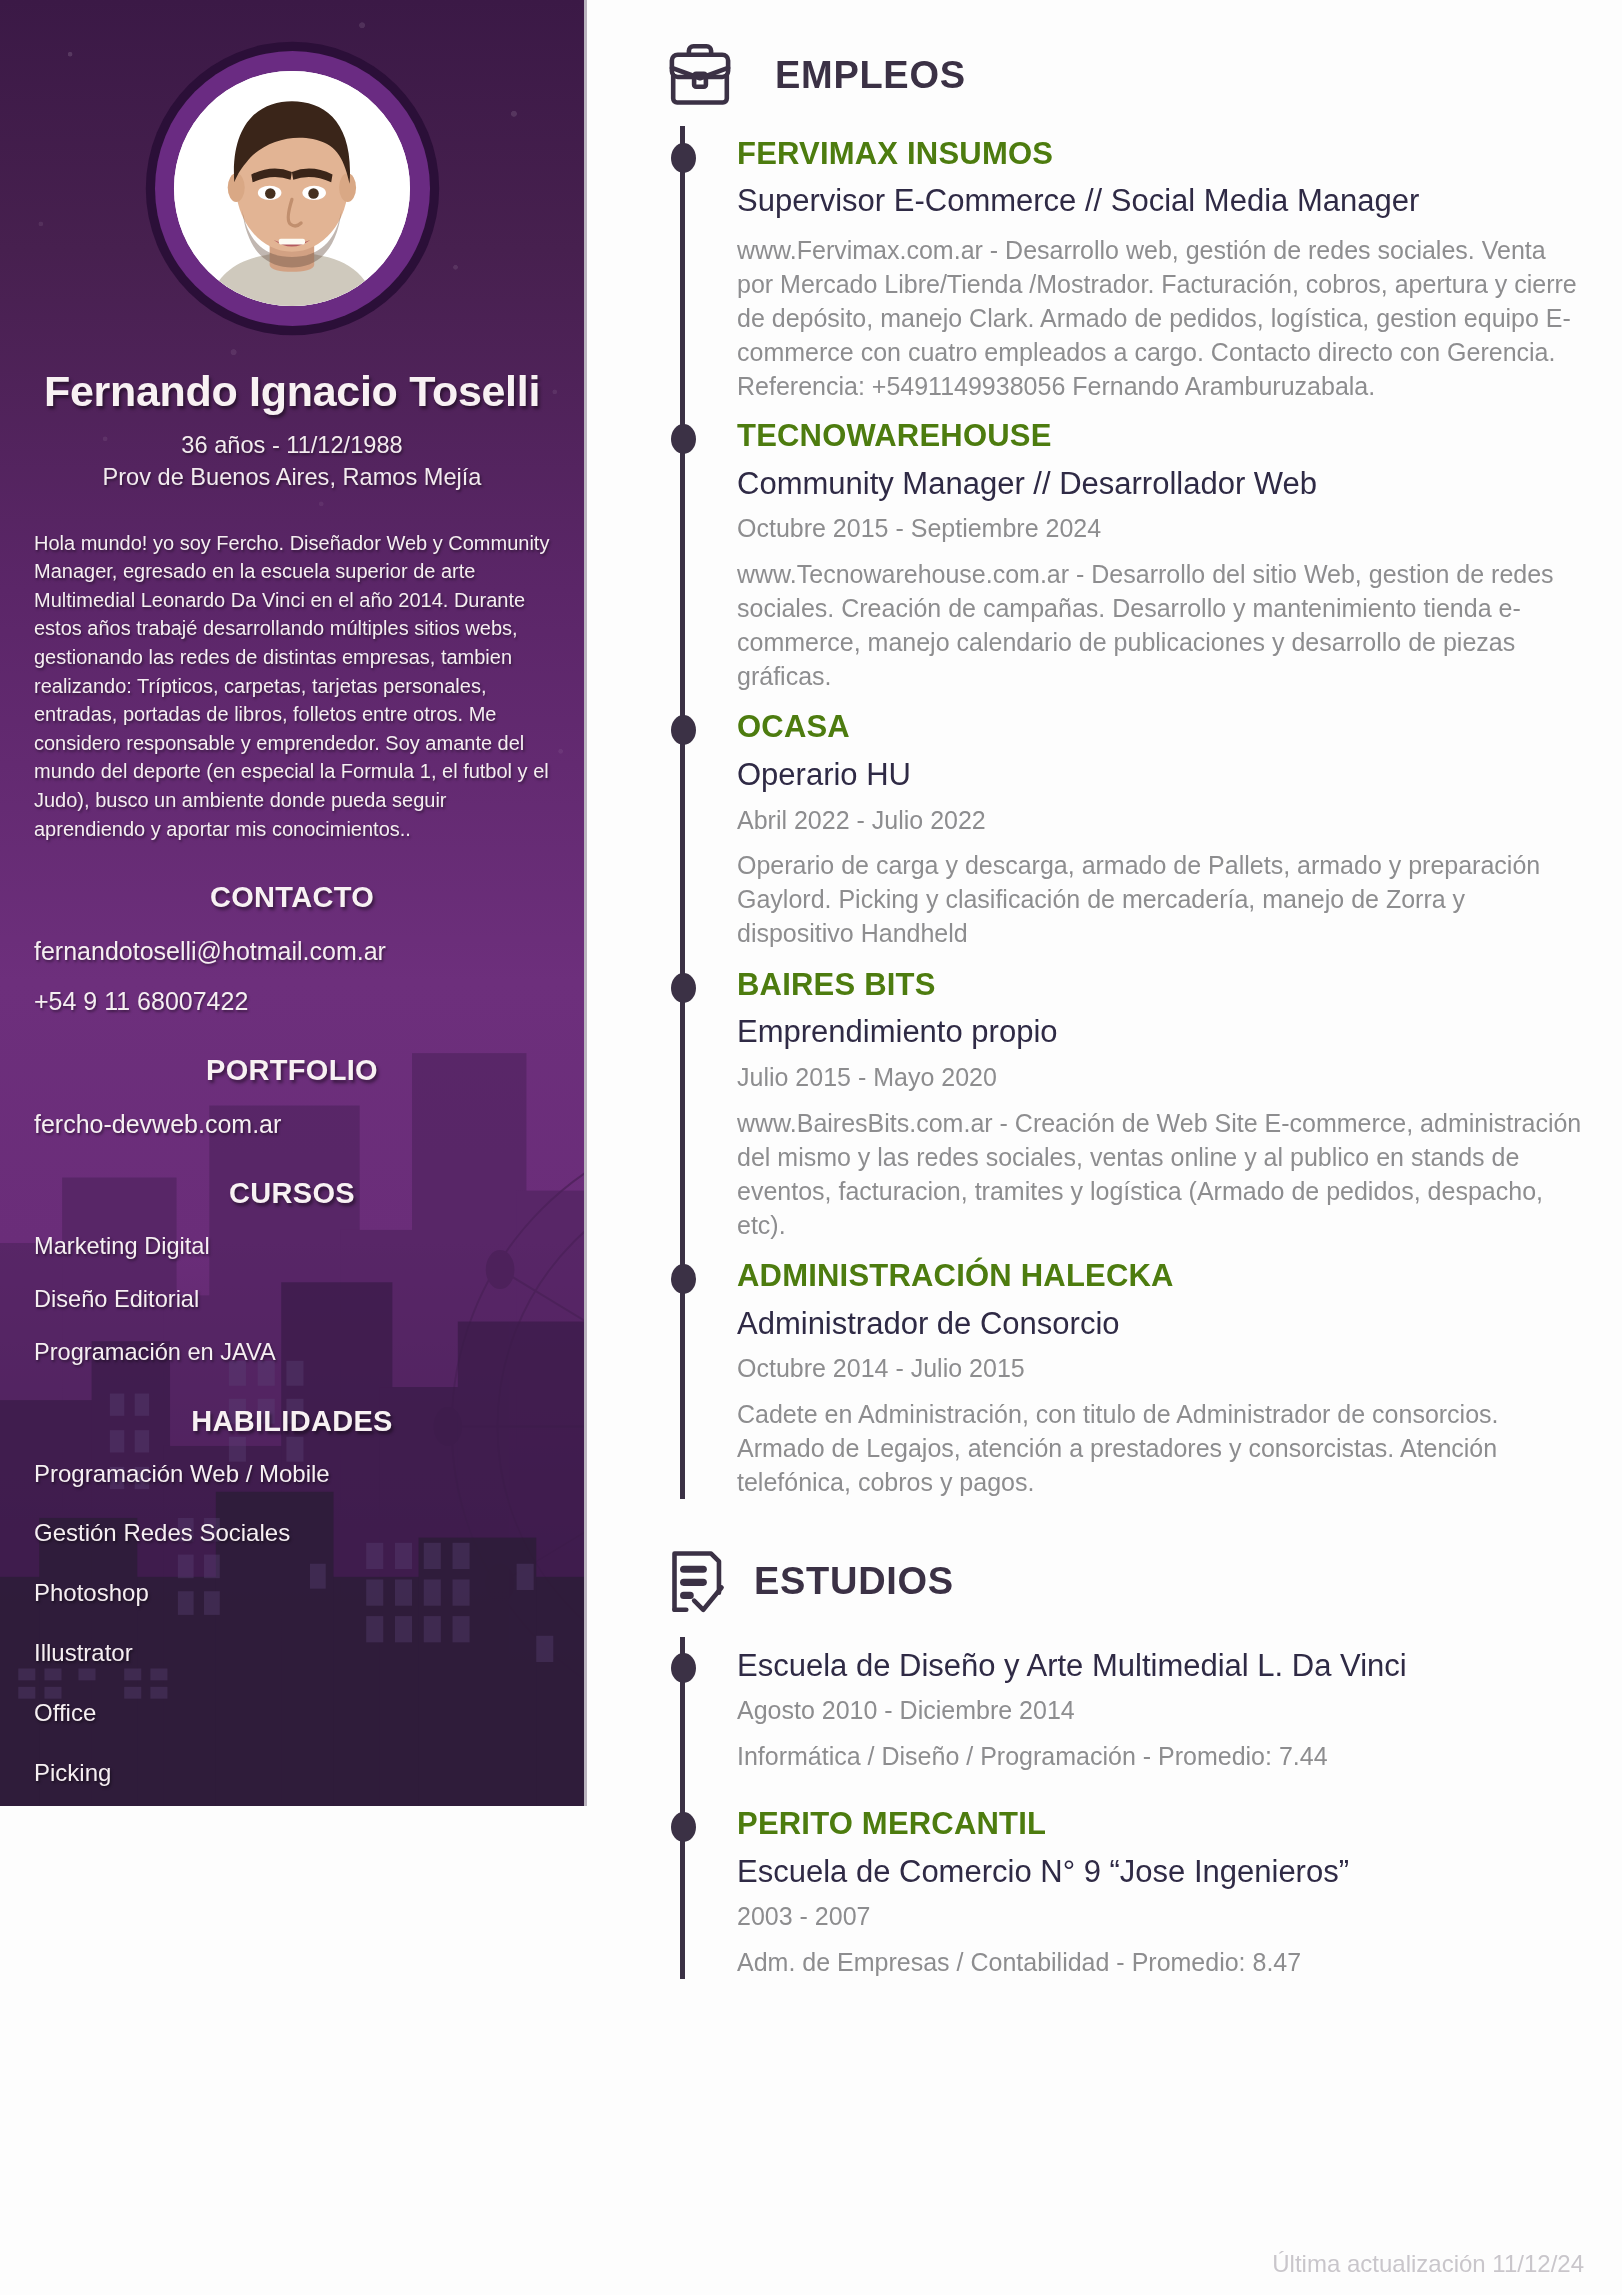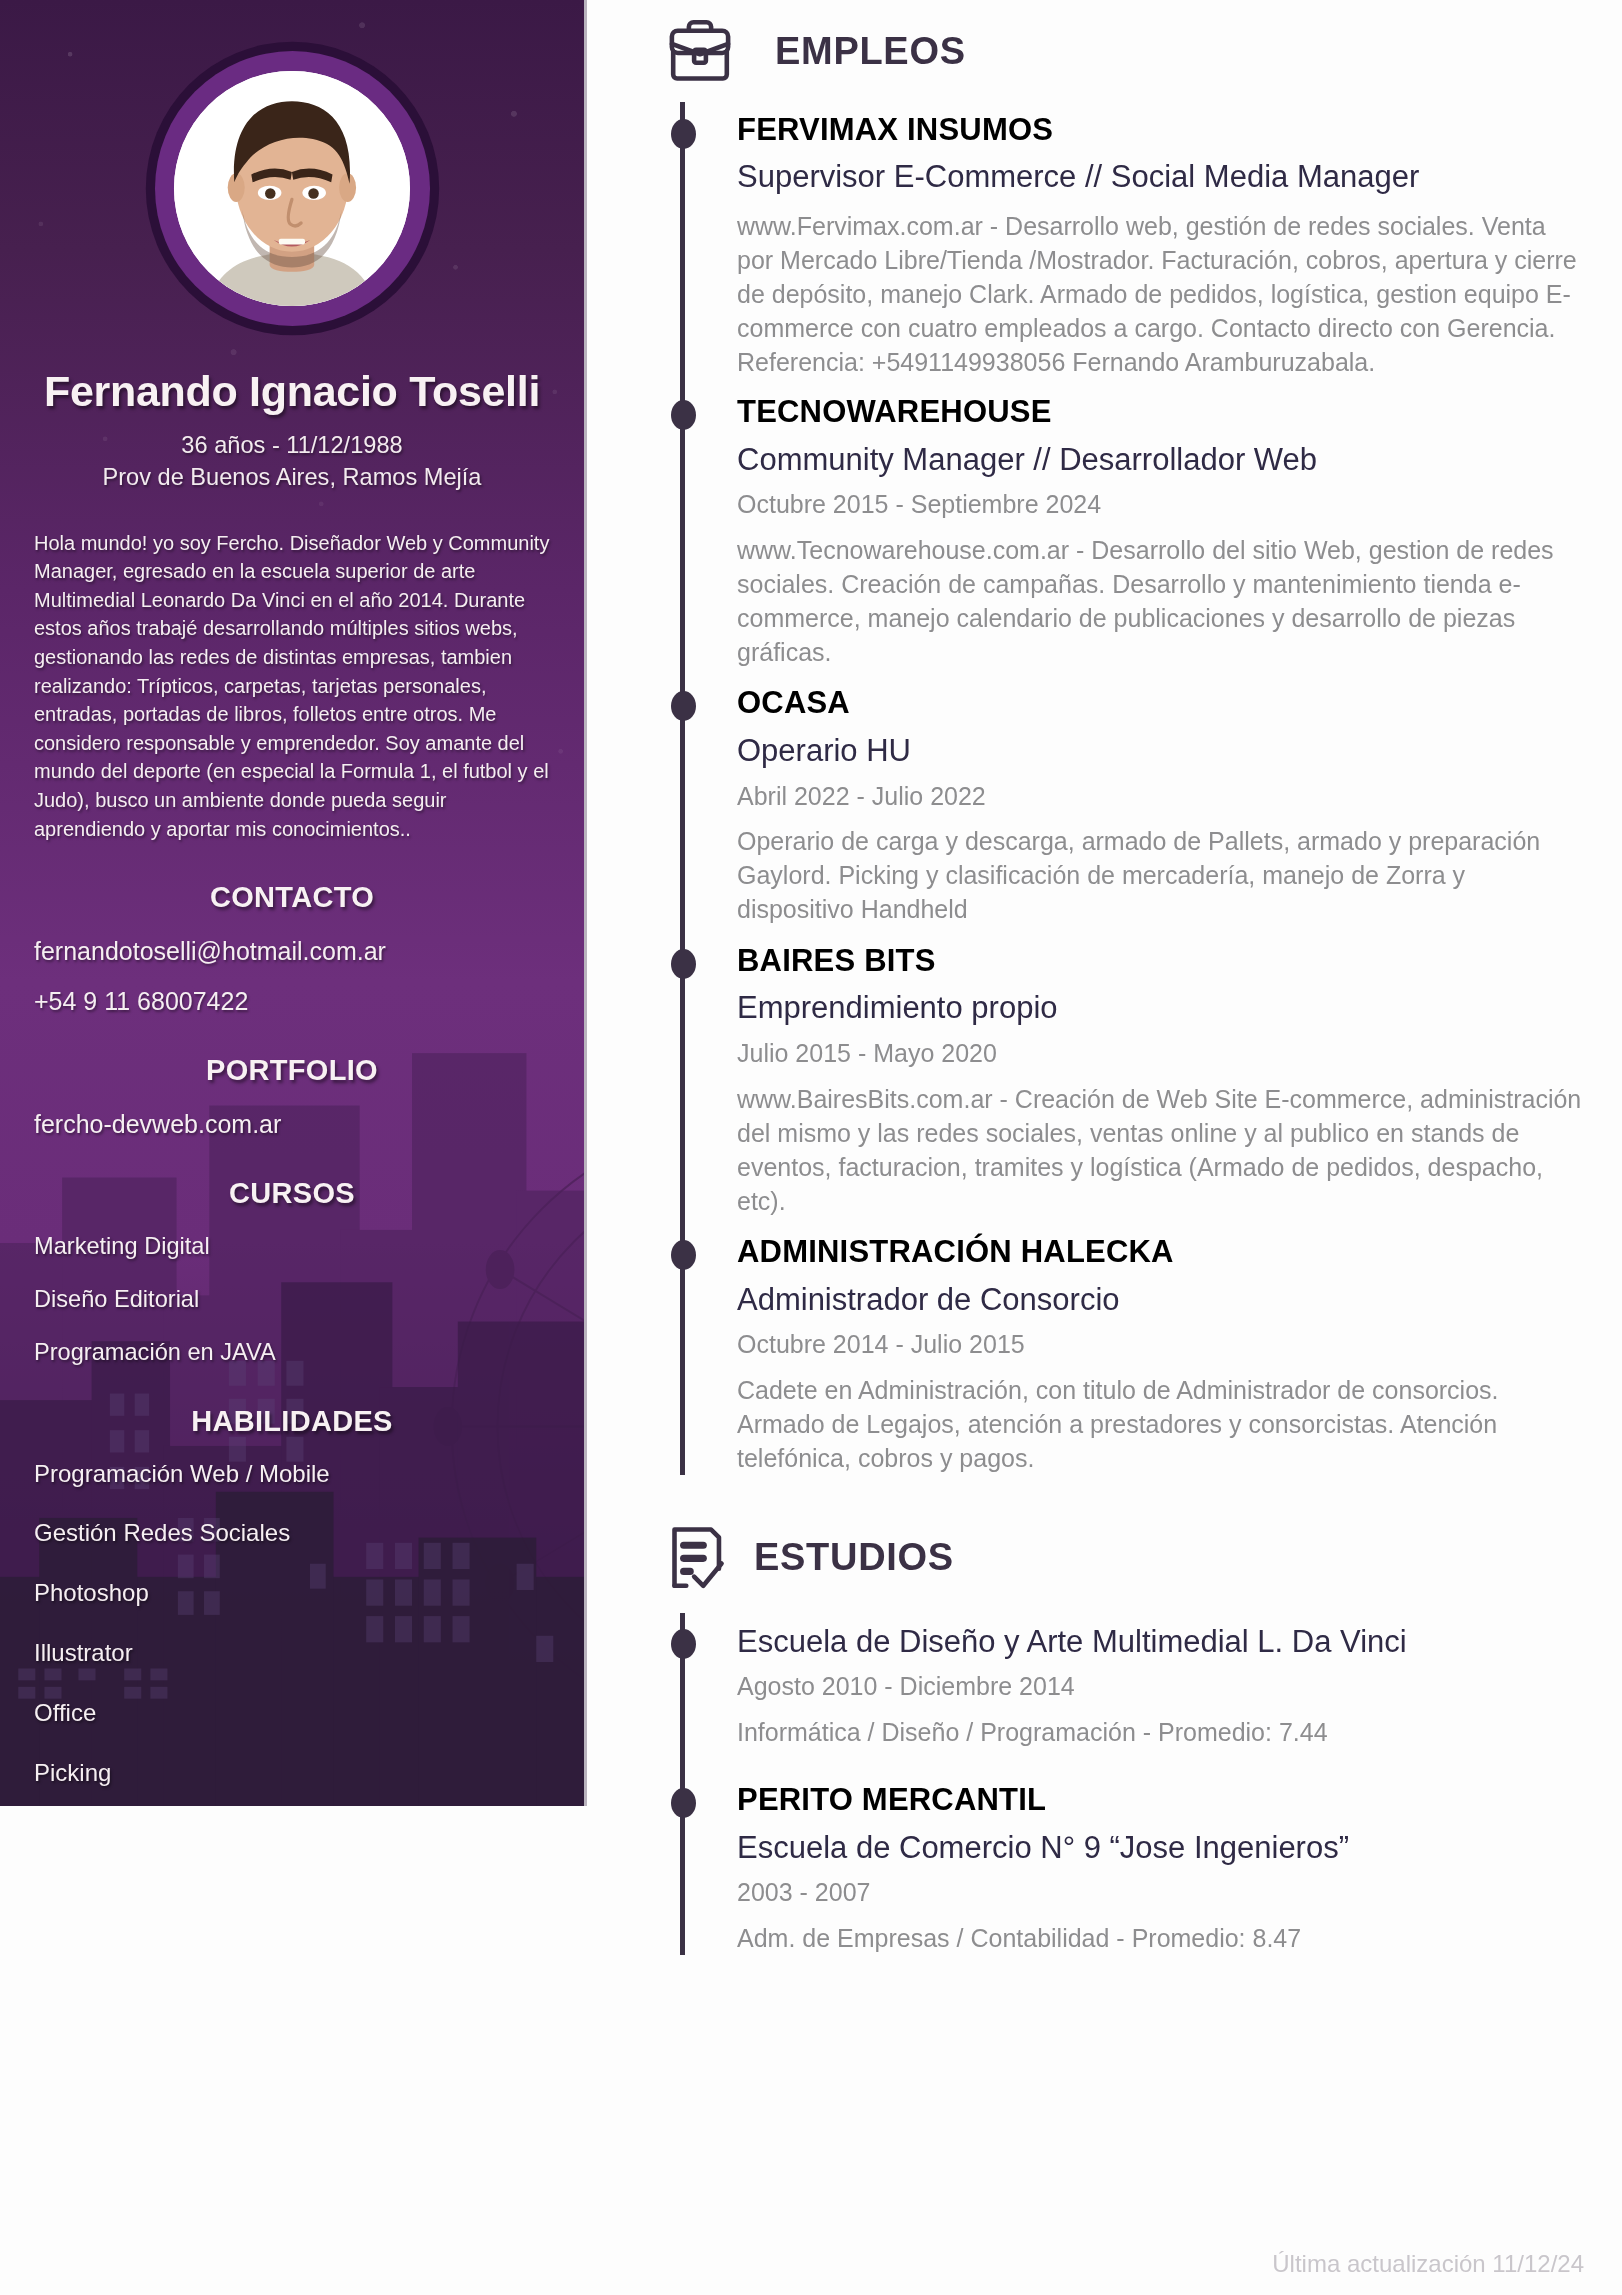--- a/index.html
+++ b/index.html
@@ -97,36 +97,36 @@
     text-align:left;font-size:25px;line-height:1.2;
     margin:0 0 19.6px 0;color:#f6eff2;
     text-shadow:1.3px 2px 2.6px rgba(0,0,0,.42);
   }
   .sb-line.small{font-size:23.6px;margin-bottom:25px;}
   .sb-line.skill{font-size:24px;margin-bottom:31px;}
 
   
   .main{flex:1;position:relative;padding:0 39px 0 77px;box-sizing:border-box;background:#fdfdfd;}
 
-  .sec-head{display:flex;align-items:center;gap:39px;padding-top:17px;}
+  .sec-head{display:flex;align-items:center;gap:39px;padding-top:41px;}
   .sec-head.second{padding-top:48px;gap:18px;}
   .sec-title{
     font-size:38px;font-weight:bold;letter-spacing:0.7px;color:#3b3145;
   }
 
   .timeline{position:relative;margin-left:0;padding-top:11.8px;}
   .tl-rail{position:absolute;left:16.4px;top:0;bottom:0;width:4.6px;background:#3b3145;}
 
   .tl-item{position:relative;padding-left:73px;margin-bottom:0;}
   .tl-dot{
     position:absolute;left:6.5px;width:25px;height:30px;border-radius:50%;
     background:#3b3145;
   }
   .org{
-    font-size:31px;font-weight:bold;letter-spacing:0.2px;color:#000000;
+    font-size:31px;font-weight:bold;letter-spacing:0.2px;color:#4d7c0f;
     margin:0 0 15.7px 0;line-height:1;
   }
   .role{
     font-size:31px;color:#2f2a45;margin:0 0 14.4px 0;line-height:1.1;font-weight:400;
   }
   .dates{font-size:25px;color:#8d8d8f;margin:0 0 14.4px 0;line-height:1.1;}
   .desc{font-size:25px;color:#8d8d8f;line-height:1.36;margin:0;}
 
   .footer-note{
     position:absolute;right:39px;bottom:17px;

